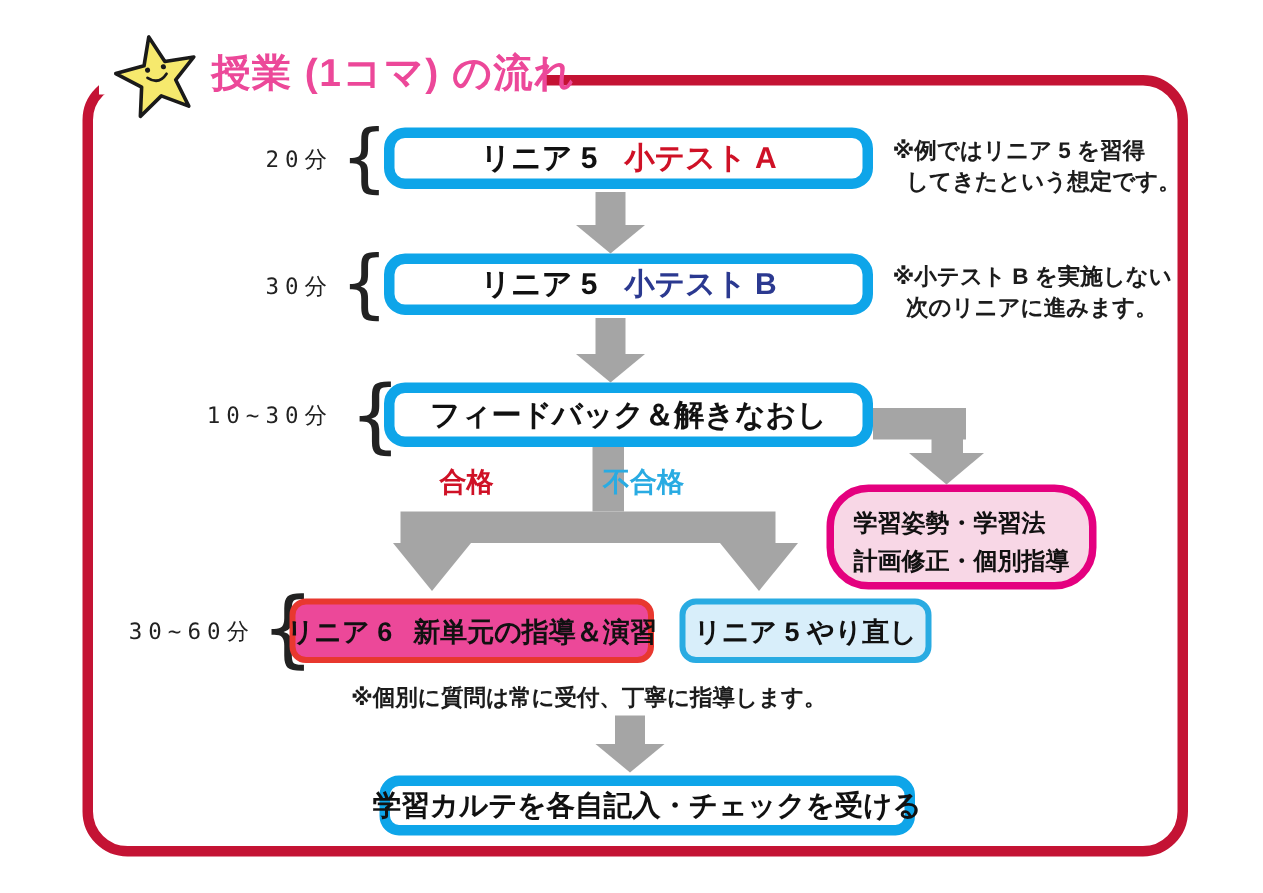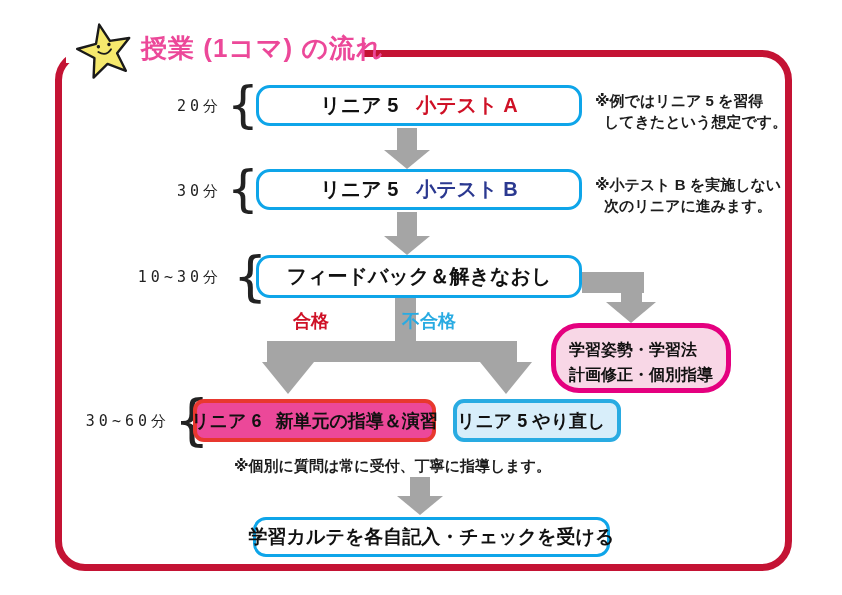--- a/index.html
+++ b/index.html
@@ -22,21 +22,21 @@
   .time2{left:124px;top:182px;width:98px;}
   .time3{left:112px;top:268px;width:110px;}
   .time4{left:56px;top:412px;width:114px;}
   .brace{position:absolute;font-family:"DejaVu Sans",sans-serif;font-weight:400;color:#222;}
   .brace1{left:227px;top:80px;font-size:50px;line-height:50px;}
   .brace2{left:227px;top:164px;font-size:50px;line-height:50px;}
   .brace3{left:233px;top:250px;font-size:54px;line-height:54px;}
   .brace4{left:174px;top:392px;font-size:56px;line-height:56px;}
 
   
-  .obox{position:absolute;box-sizing:border-box;border:3px solid #0ea5e9;border-radius:14px;
+  .obox{position:absolute;box-sizing:border-box;border:7px solid #0ea5e9;border-radius:14px;
     background:#fff;display:flex;align-items:center;justify-content:center;
     font-weight:700;font-size:20px;white-space:nowrap;}
   .box1{left:256px;top:85px;width:326px;height:41px;gap:18px;}
   .box2{left:256px;top:169px;width:326px;height:41px;gap:18px;}
   .box3{left:256px;top:255px;width:326px;height:43px;}
   .boxfinal{left:253px;top:517px;width:357px;height:40px;border-radius:13px;font-size:19px;}
 
   .t-red{color:var(--test-a,#cf1126);}
   .t-blue{color:var(--test-b,#2b3990);text-align:center;}
 
@@ -66,21 +66,21 @@
   
   .sidebox{position:absolute;left:551px;top:323px;width:180px;height:70px;box-sizing:border-box;
     border:5px solid var(--side-border,#e4007f);border-radius:28px;background:#f8d7e6;
     padding:9px 0 0 13px;font-size:16px;font-weight:700;line-height:25px;white-space:nowrap;}
   .newunit{position:absolute;left:193px;top:399px;width:243px;height:43px;box-sizing:border-box;
     border:4px solid var(--new-unit-border,#e8382f);border-radius:11px;background:#ec4899;
     display:flex;align-items:center;justify-content:center;gap:14px;
     font-size:18px;font-weight:700;white-space:nowrap;}
   .retry{position:absolute;left:453px;top:399px;width:168px;height:43px;box-sizing:border-box;
     border:4px solid var(--retry-border,#29abe2);border-radius:11px;background:#d8eefa;
-    display:flex;align-items:center;
+    display:flex;align-items:center;justify-content:center;
     font-size:18px;font-weight:700;white-space:nowrap;}
 </style>
 </head>
 <body>
 
 <div class="canvas">
 
   <div class="frame"></div>
   <div class="title-mask"></div>
 

